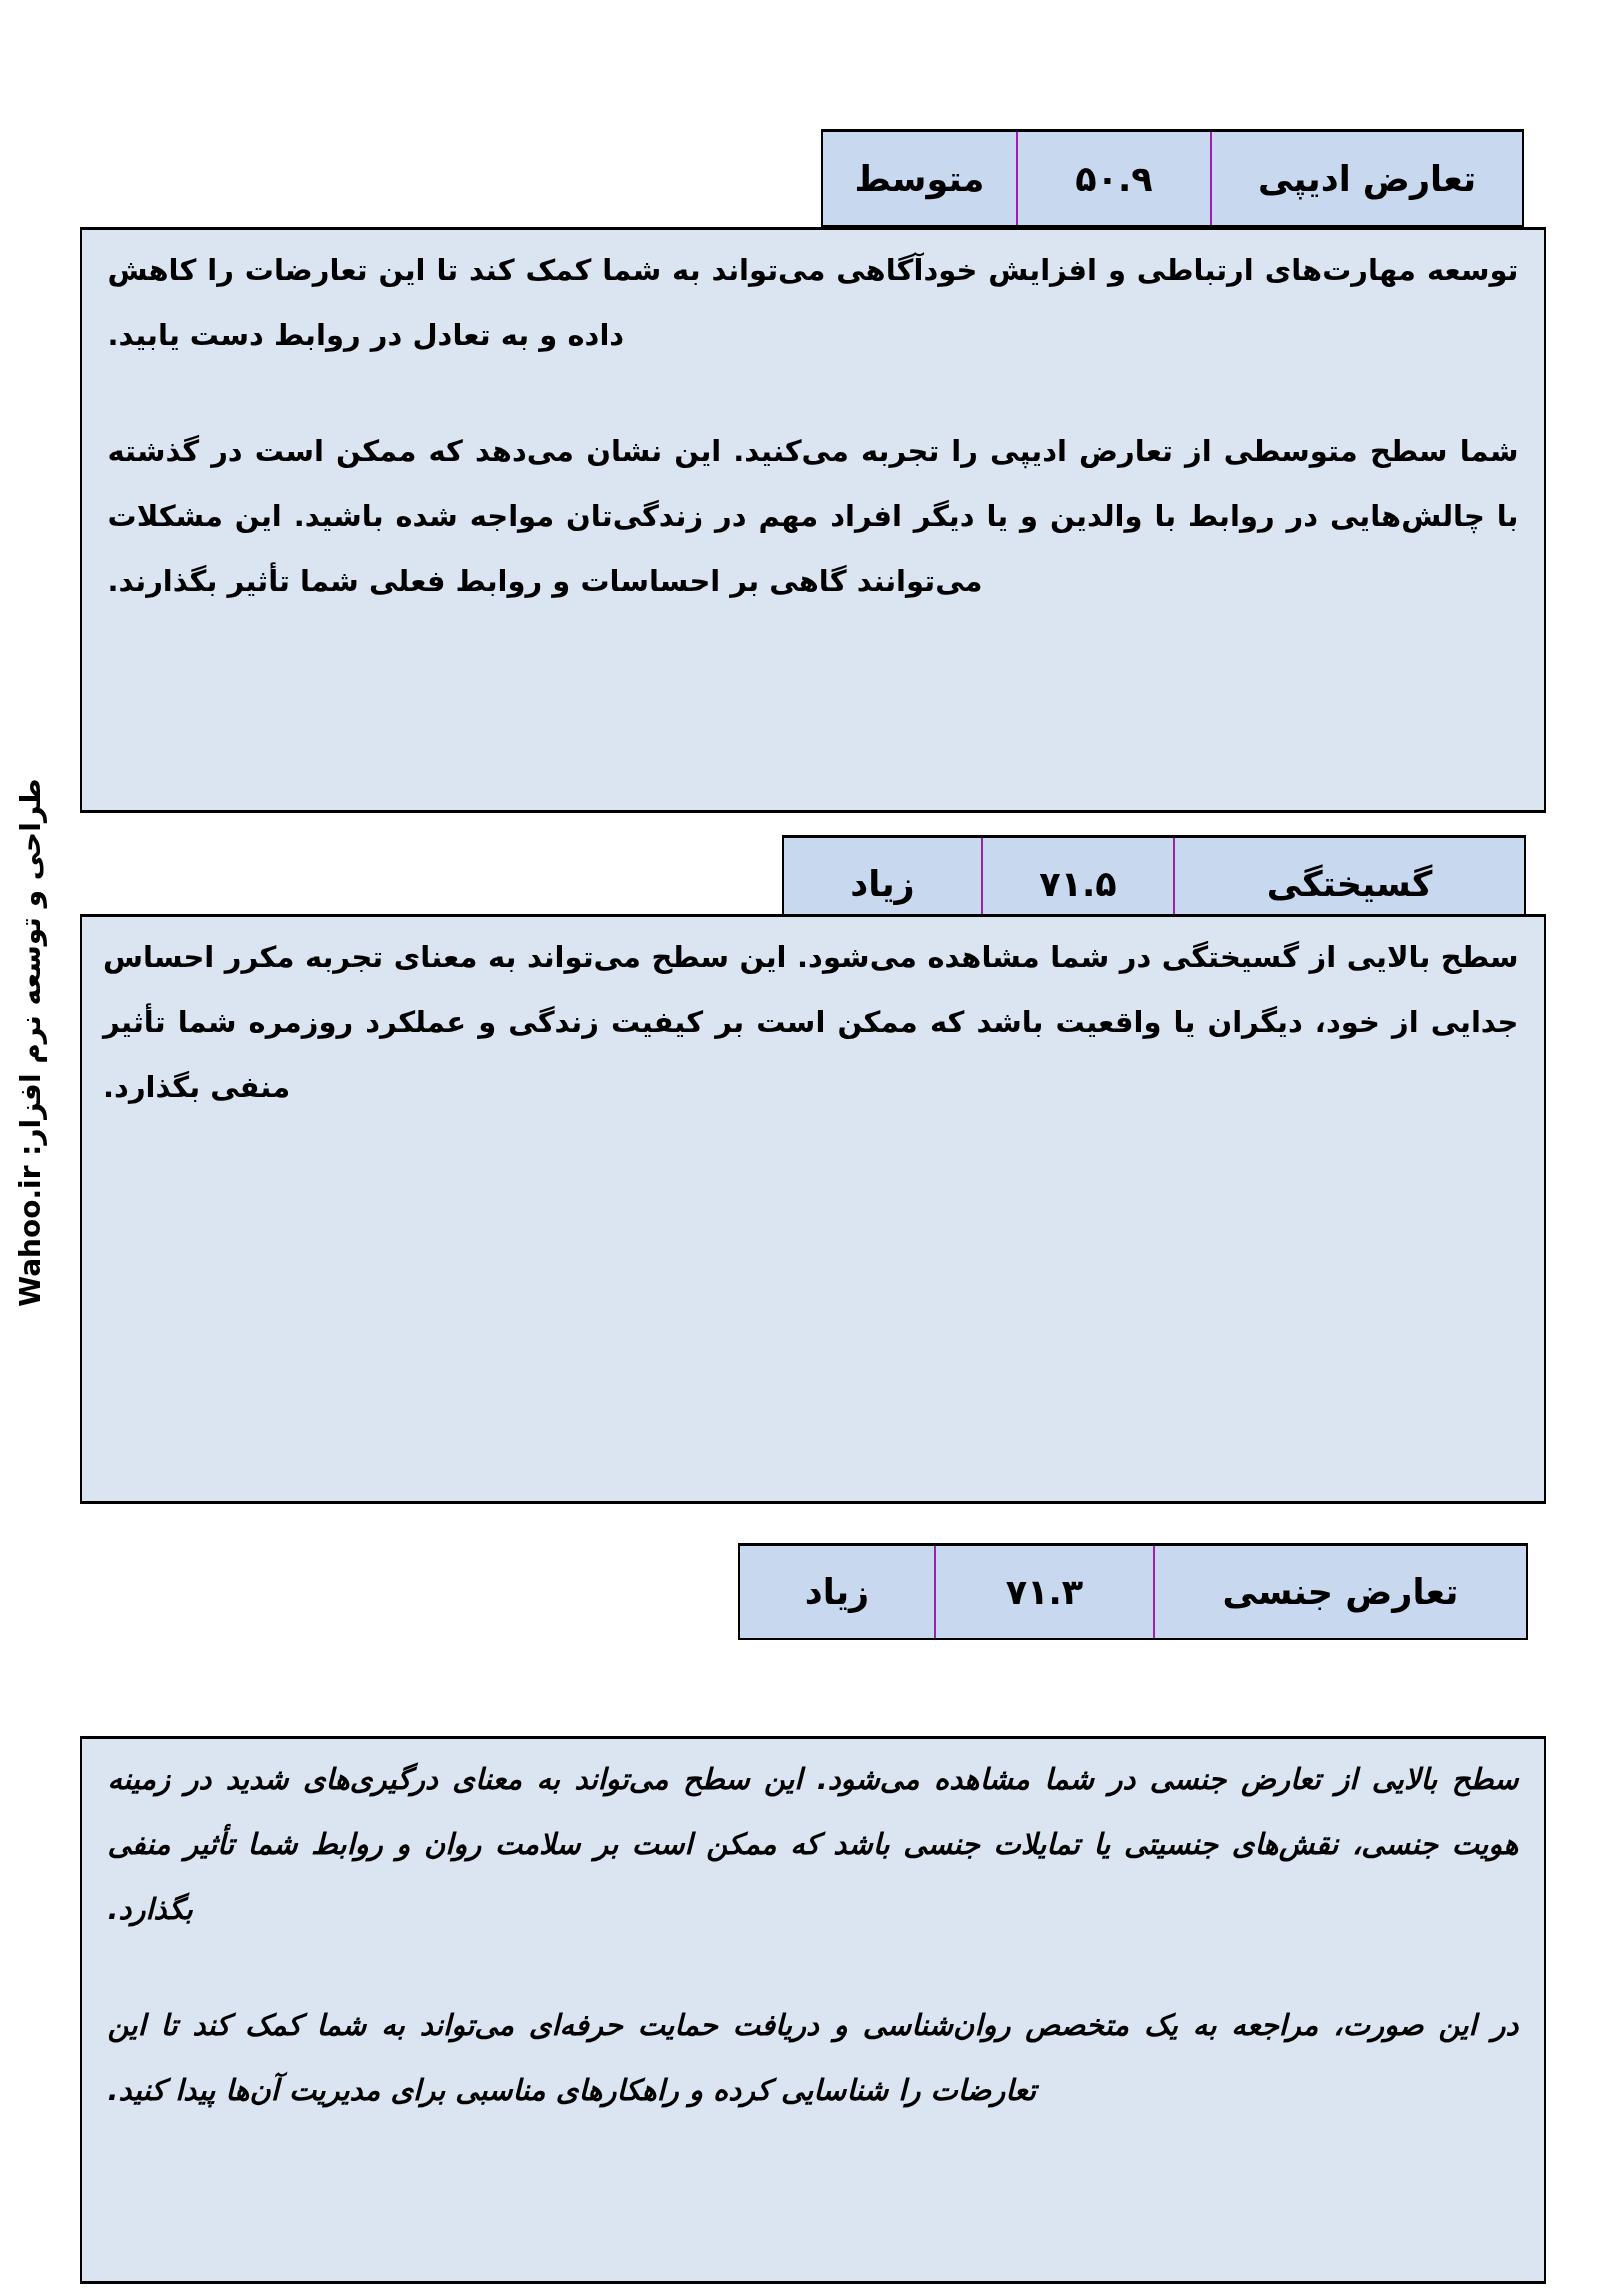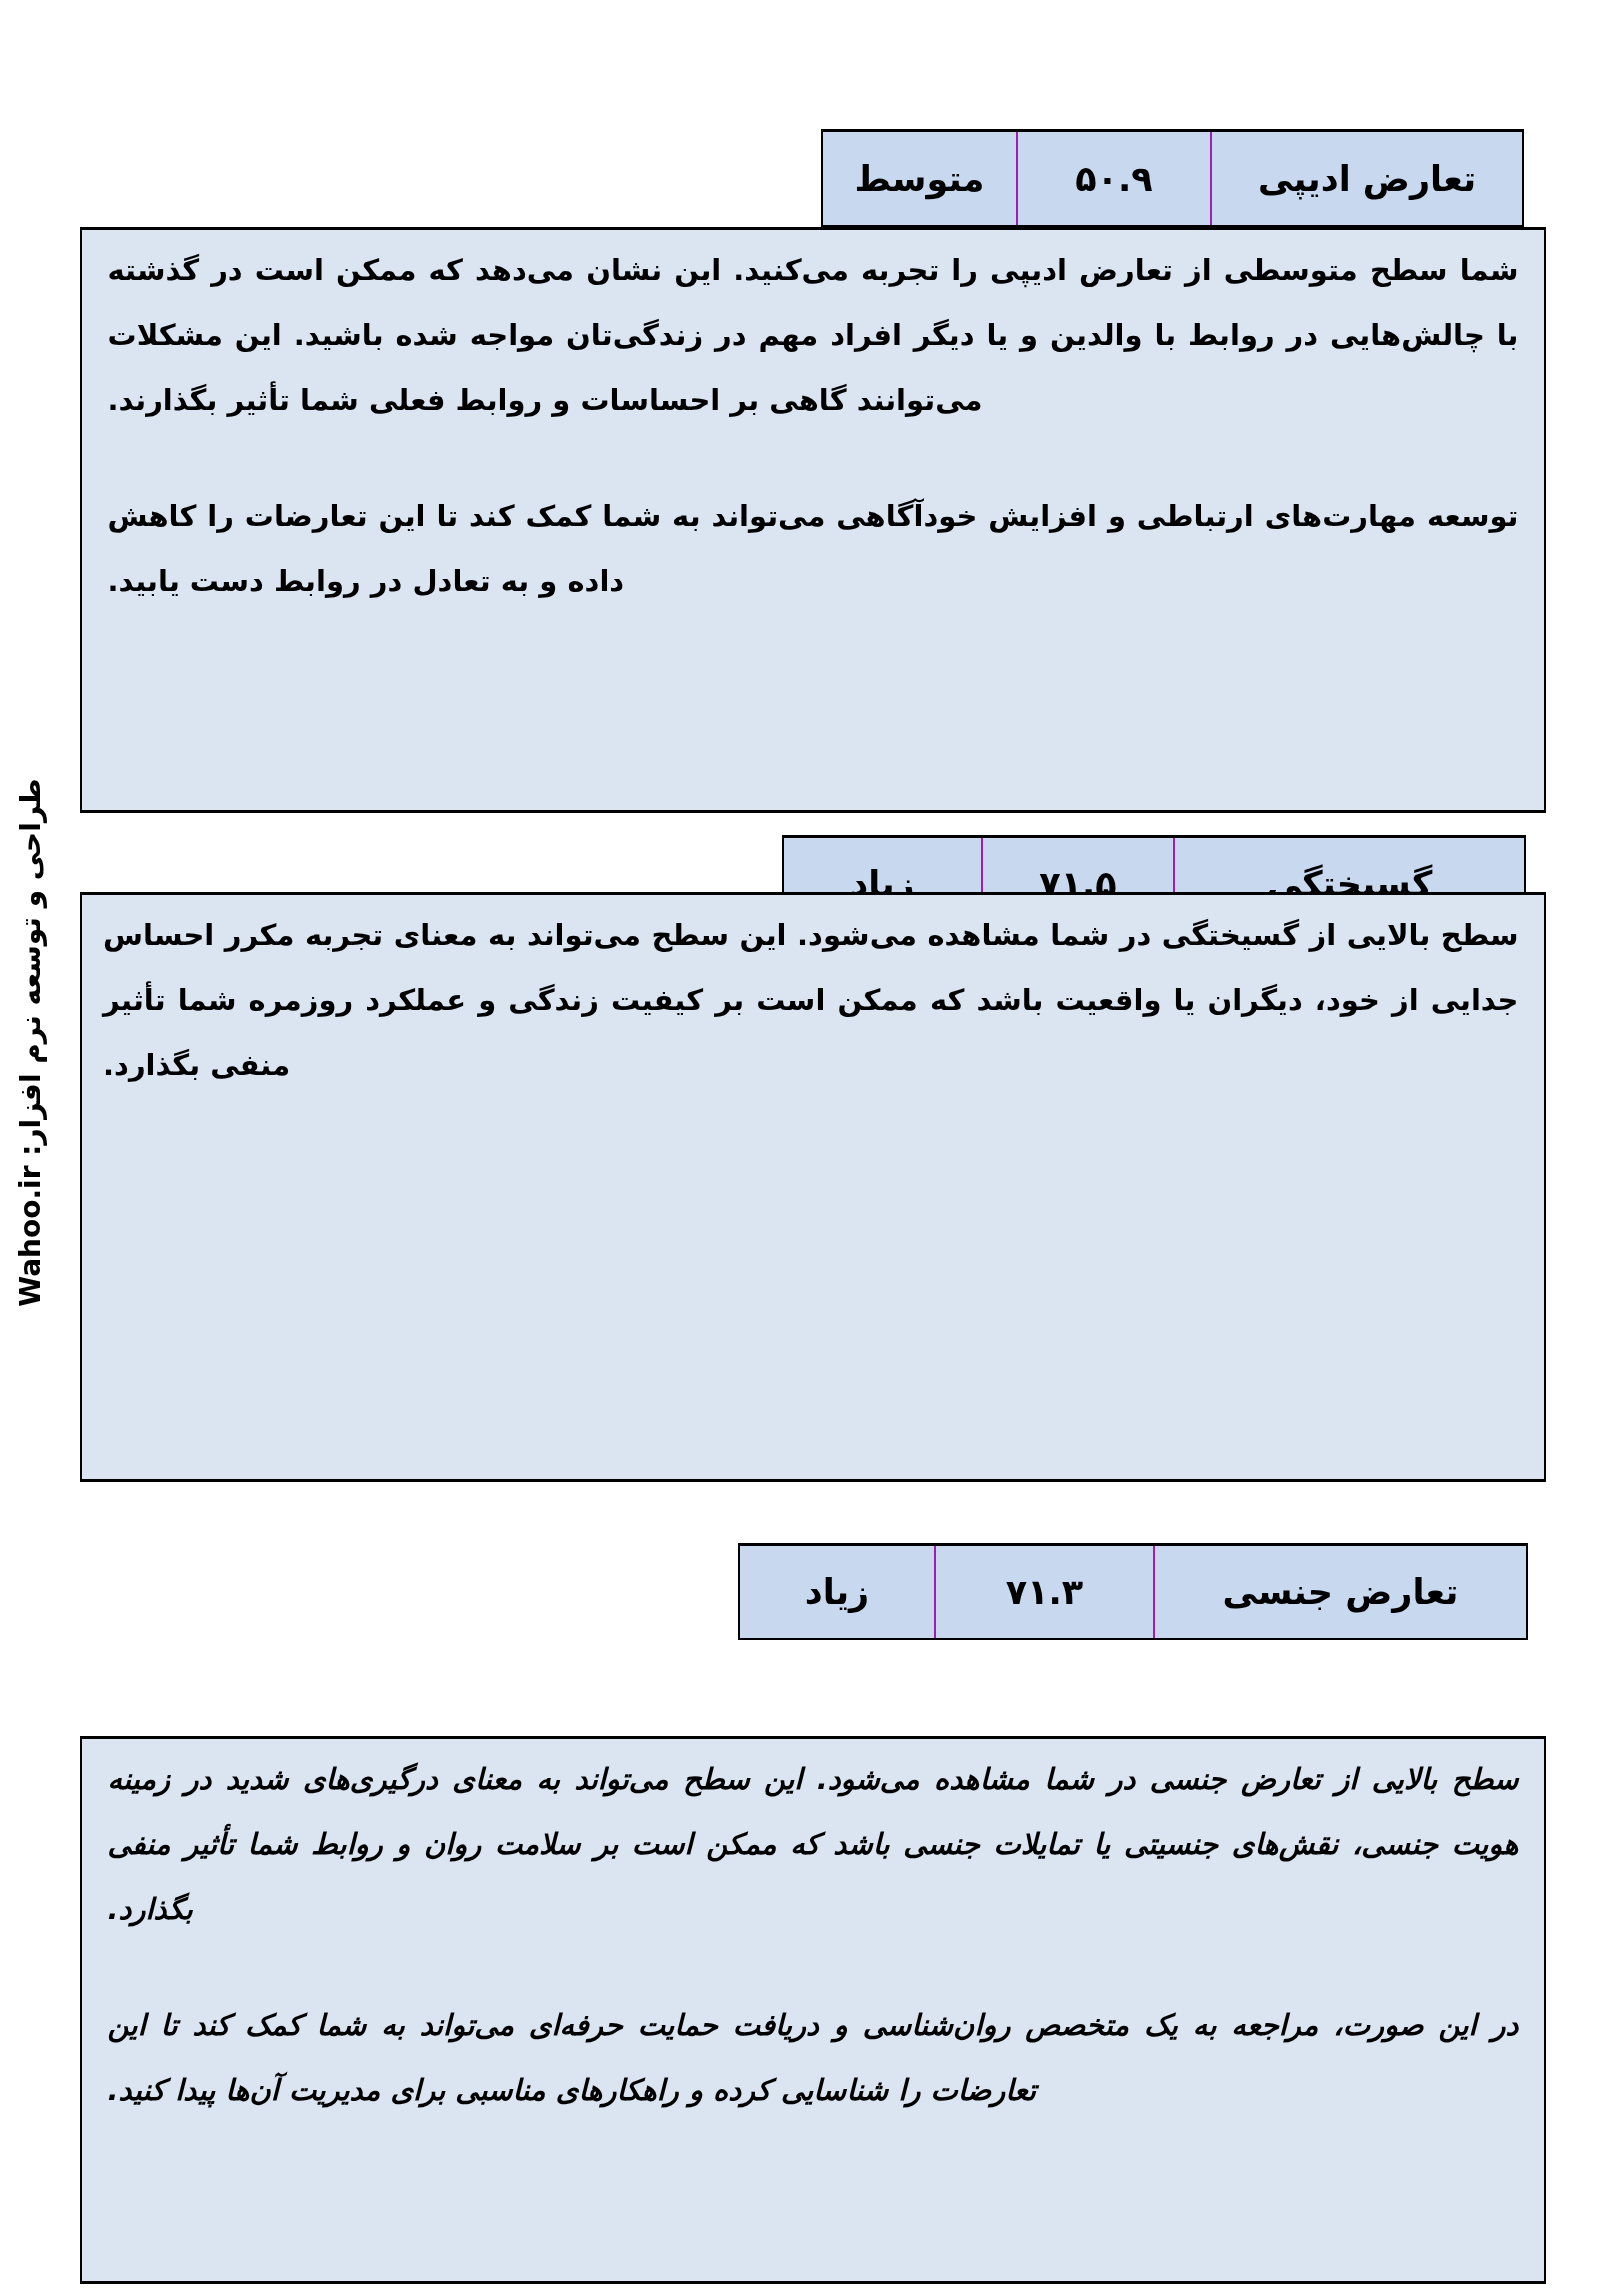--- a/index.html
+++ b/index.html
@@ -65,36 +65,36 @@
     text-align: justify;
     text-align-last: left;     
     font-size: 29px;
     font-weight: bold;
     line-height: 65px;
   }
   .box p { margin: 0 0 51px 0; }
   .box p:last-child { margin-bottom: 0; }
 
   .b1 { top: 227px;  height: 586px; }
-  .b2 { top: 892px;  height: 590px; padding-left: 21px; }
+  .b2 { top: 914px;  height: 590px; padding-left: 21px; }
   .b3 { top: 1736px; height: 548px; font-style: italic; }
 </style>
 </head>
 <body>
 
 <div class="credit">طراحی و توسعه نرم افزار:  Wahoo.ir</div>
 
 <div class="header h1">
   <div class="cell">تعارض ادیپی</div>
   <div class="cell">۵۰.۹</div>
   <div class="cell">متوسط</div>
 </div>
 <div class="box b1">
+  <p>توسعه مهارت‌های ارتباطی و افزایش خودآگاهی می‌تواند به شما کمک کند تا این تعارضات را کاهش داده و به تعادل در روابط دست یابید.</p>
   <p>شما سطح متوسطی از تعارض ادیپی را تجربه می‌کنید. این نشان می‌دهد که ممکن است در گذشته با چالش‌هایی در روابط با والدین و یا دیگر افراد مهم در زندگی‌تان مواجه شده باشید. این مشکلات می‌توانند گاهی بر احساسات و روابط فعلی شما تأثیر بگذارند.</p>
-  <p>توسعه مهارت‌های ارتباطی و افزایش خودآگاهی می‌تواند به شما کمک کند تا این تعارضات را کاهش داده و به تعادل در روابط دست یابید.</p>
 </div>
 
 <div class="header h2">
   <div class="cell">گسیختگی</div>
   <div class="cell">۷۱.۵</div>
   <div class="cell">زیاد</div>
 </div>
 <div class="box b2">
   <p>سطح بالایی از گسیختگی در شما مشاهده می‌شود. این سطح می‌تواند به معنای تجربه مکرر احساس جدایی از خود، دیگران یا واقعیت باشد که ممکن است بر کیفیت زندگی و عملکرد روزمره شما تأثیر منفی بگذارد.</p>
 </div>

